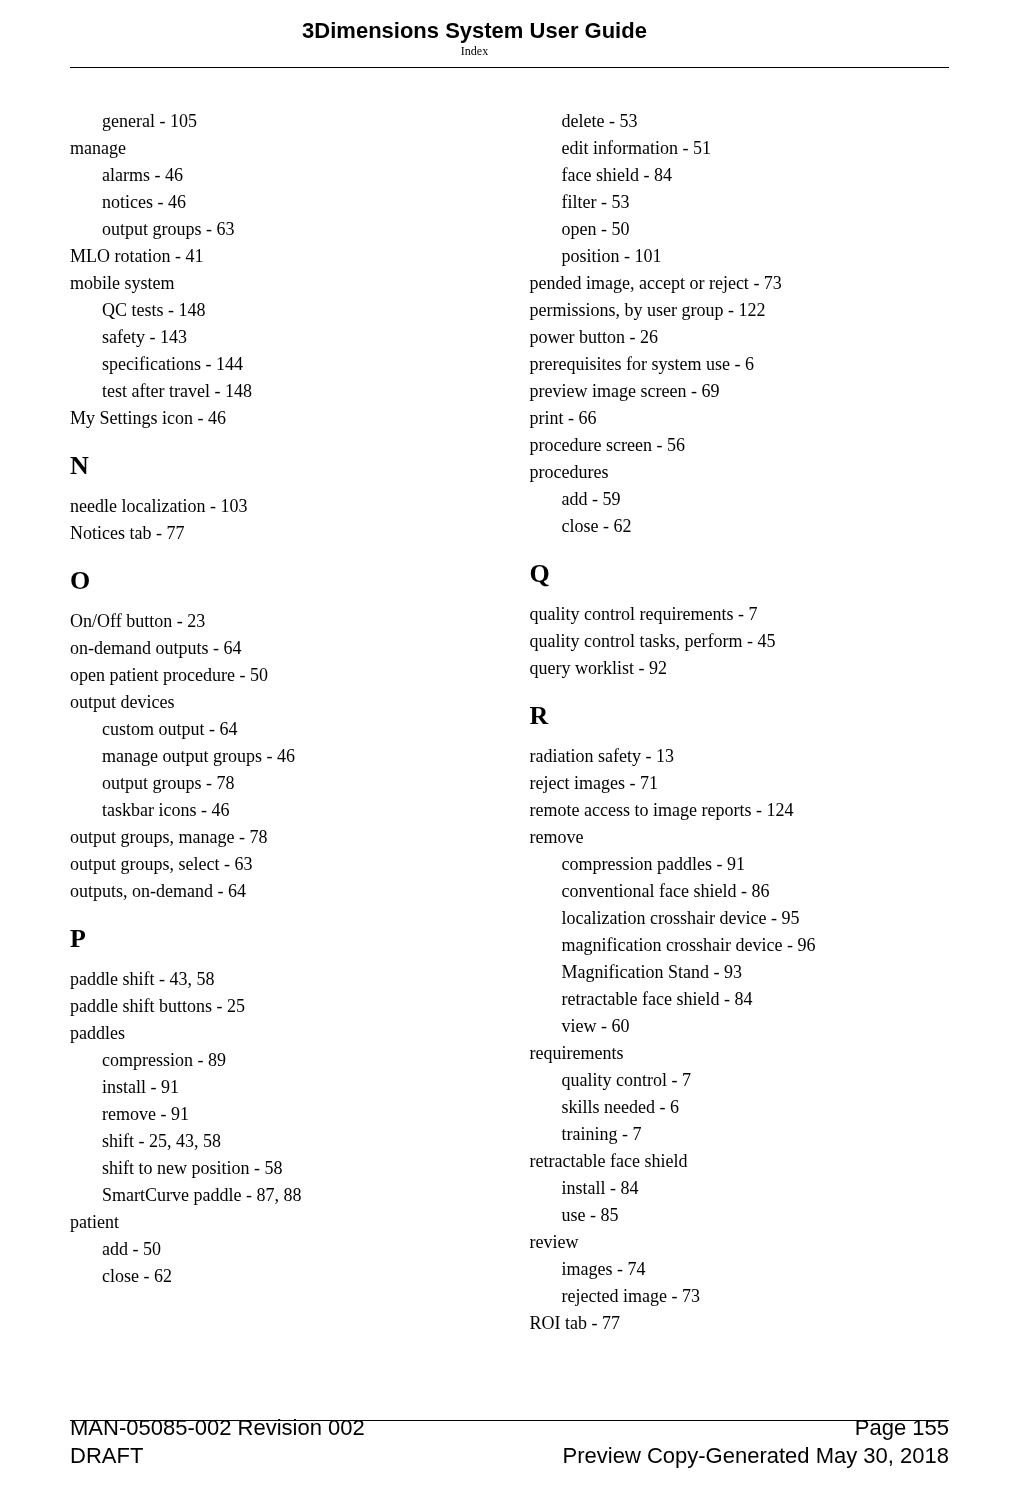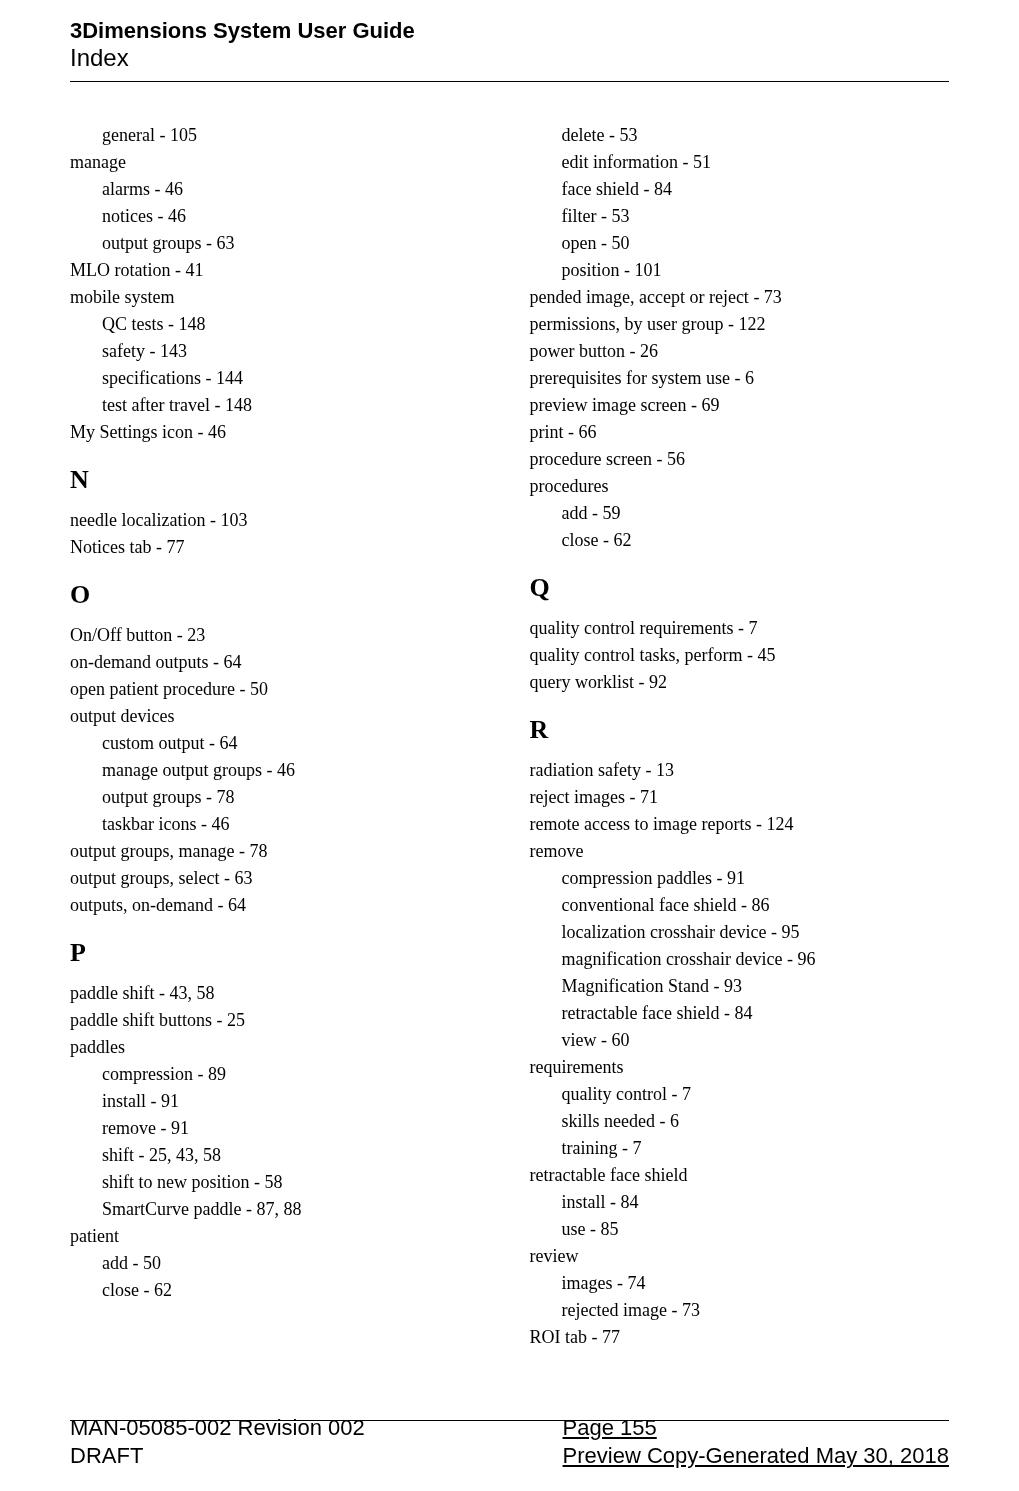--- a/index.html
+++ b/index.html
@@ -5,34 +5,34 @@
   * { box-sizing: border-box; margin: 0; padding: 0; }
   body {
     width: 1019px;
     height: 1491px;
     background: #fff;
     font-family: "Palatino Linotype", "Book Antiqua", Palatino, serif;
     color: #000;
     position: relative;
   }
   .header {
-    text-align: left;
+    text-align: center;
     padding: 18px 70px 8px 0;
     border-bottom: 1.5px solid #000;
     margin: 0 70px 0 70px;
   }
   .header-title {
     font-family: Arial, Helvetica, sans-serif;
     font-weight: bold;
     font-size: 22px;
     line-height: 1.2;
   }
   .header-sub {
-    font-family: Liberation Sans, sans-serif;
-    font-size: 24px;
+    font-family: Liberation Serif, serif;
+    font-size: 12px;
     line-height: 1.2;
   }
   .content {
     display: flex;
     gap: 40px;
     padding: 40px 70px 0 70px;
     font-size: 18px;
     line-height: 1.5;
   }
   .col {
@@ -58,21 +58,21 @@
     position: absolute;
     left: 70px; right: 70px;
     bottom: 20px;
     font-family: Arial, Helvetica, sans-serif;
     font-size: 22px;
     line-height: 1.3;
     display: flex;
     justify-content: space-between;
   }
   .footer-left { text-align: left; }
-  .footer-right { text-align: left; text-decoration: underline; }
+  .footer-right { text-align: right; }
 </style>
 </head>
 <body>
 
 <div class="header">
   <div class="header-title">3Dimensions System User Guide</div>
   <div class="header-sub">Index</div>
 </div>
 
 <div class="content">

